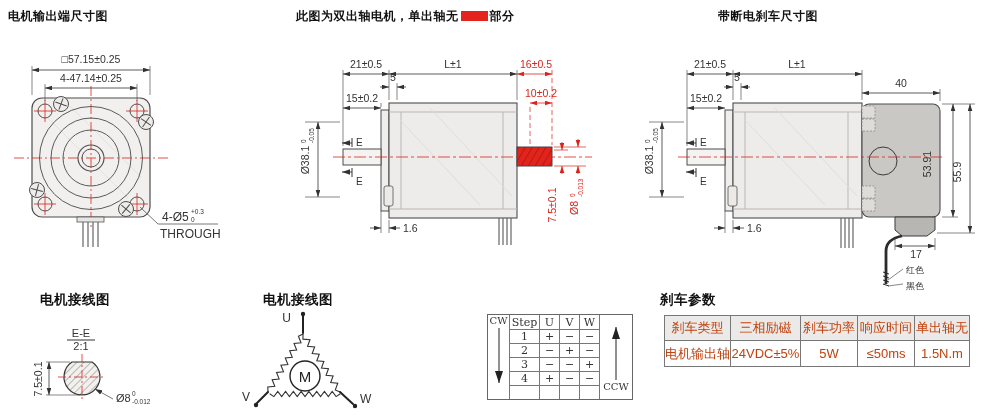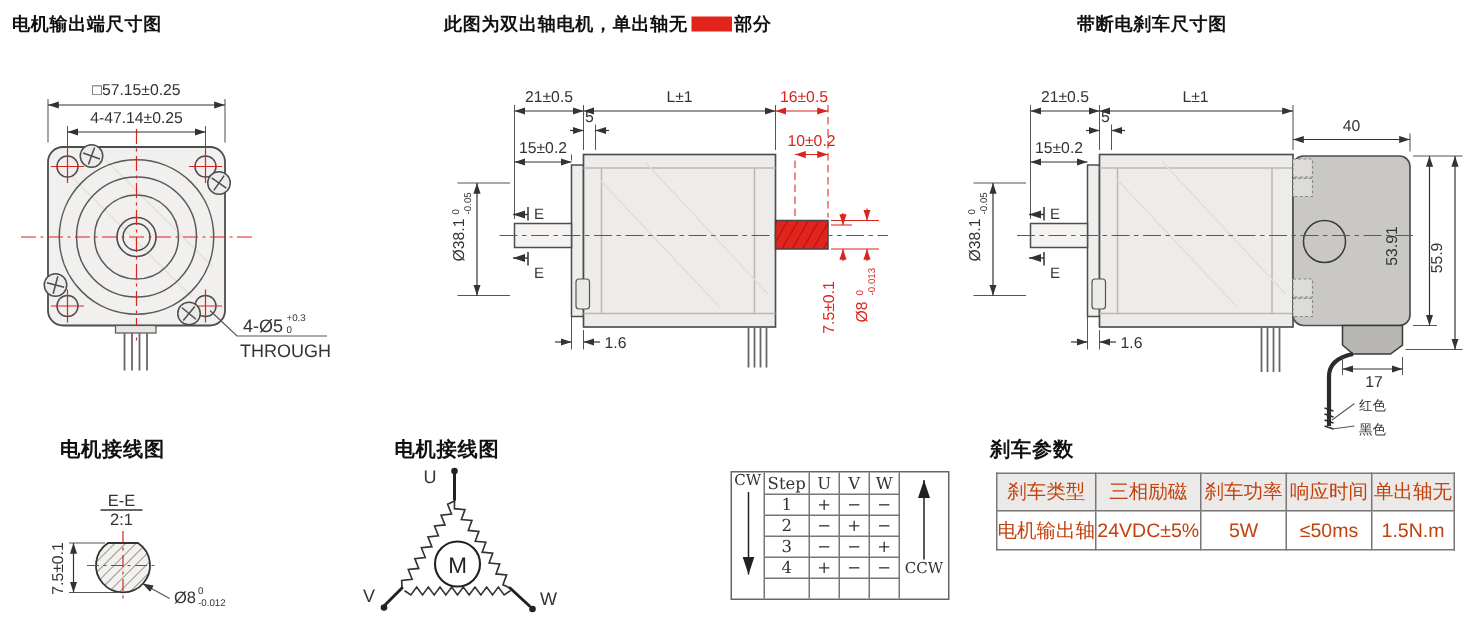--- a/index.html
+++ b/index.html
@@ -17,21 +17,21 @@
   
   #exc-table{position:absolute;left:487px;top:314px;display:grid;
     grid-template-columns:22px 30px 20px 20px 20px 32px;
     grid-template-rows:15px 14px 14px 14px 14px 13px;
     border:1px solid #666;font-family:"DejaVu Serif",serif;font-size:11px;color:#333;}
   #exc-table .c{border-right:1px solid #777;border-bottom:1px solid #777;
     display:flex;align-items:center;justify-content:center;line-height:1;}
   #exc-table .last-r{border-bottom:none;}
   #exc-table .side{grid-row:1/7;display:flex;flex-direction:column;align-items:center;
     justify-content:flex-start;border-bottom:none;}
-  #exc-table .side.ccw{border-right:none;justify-content:flex-start;}
+  #exc-table .side.ccw{border-right:none;justify-content:center;}
   
   #brk-table{position:absolute;left:664px;top:315px;border-collapse:collapse;
     font-size:13px;color:#c2410c;table-layout:fixed;}
   #brk-table td,#brk-table th{border:1px solid #777;text-align:center;font-weight:normal;
     padding:0;height:25px;white-space:nowrap;}
   #brk-table th{background:#ebeae8;height:24px;}
 </style>
 </head>
 <body>
 

